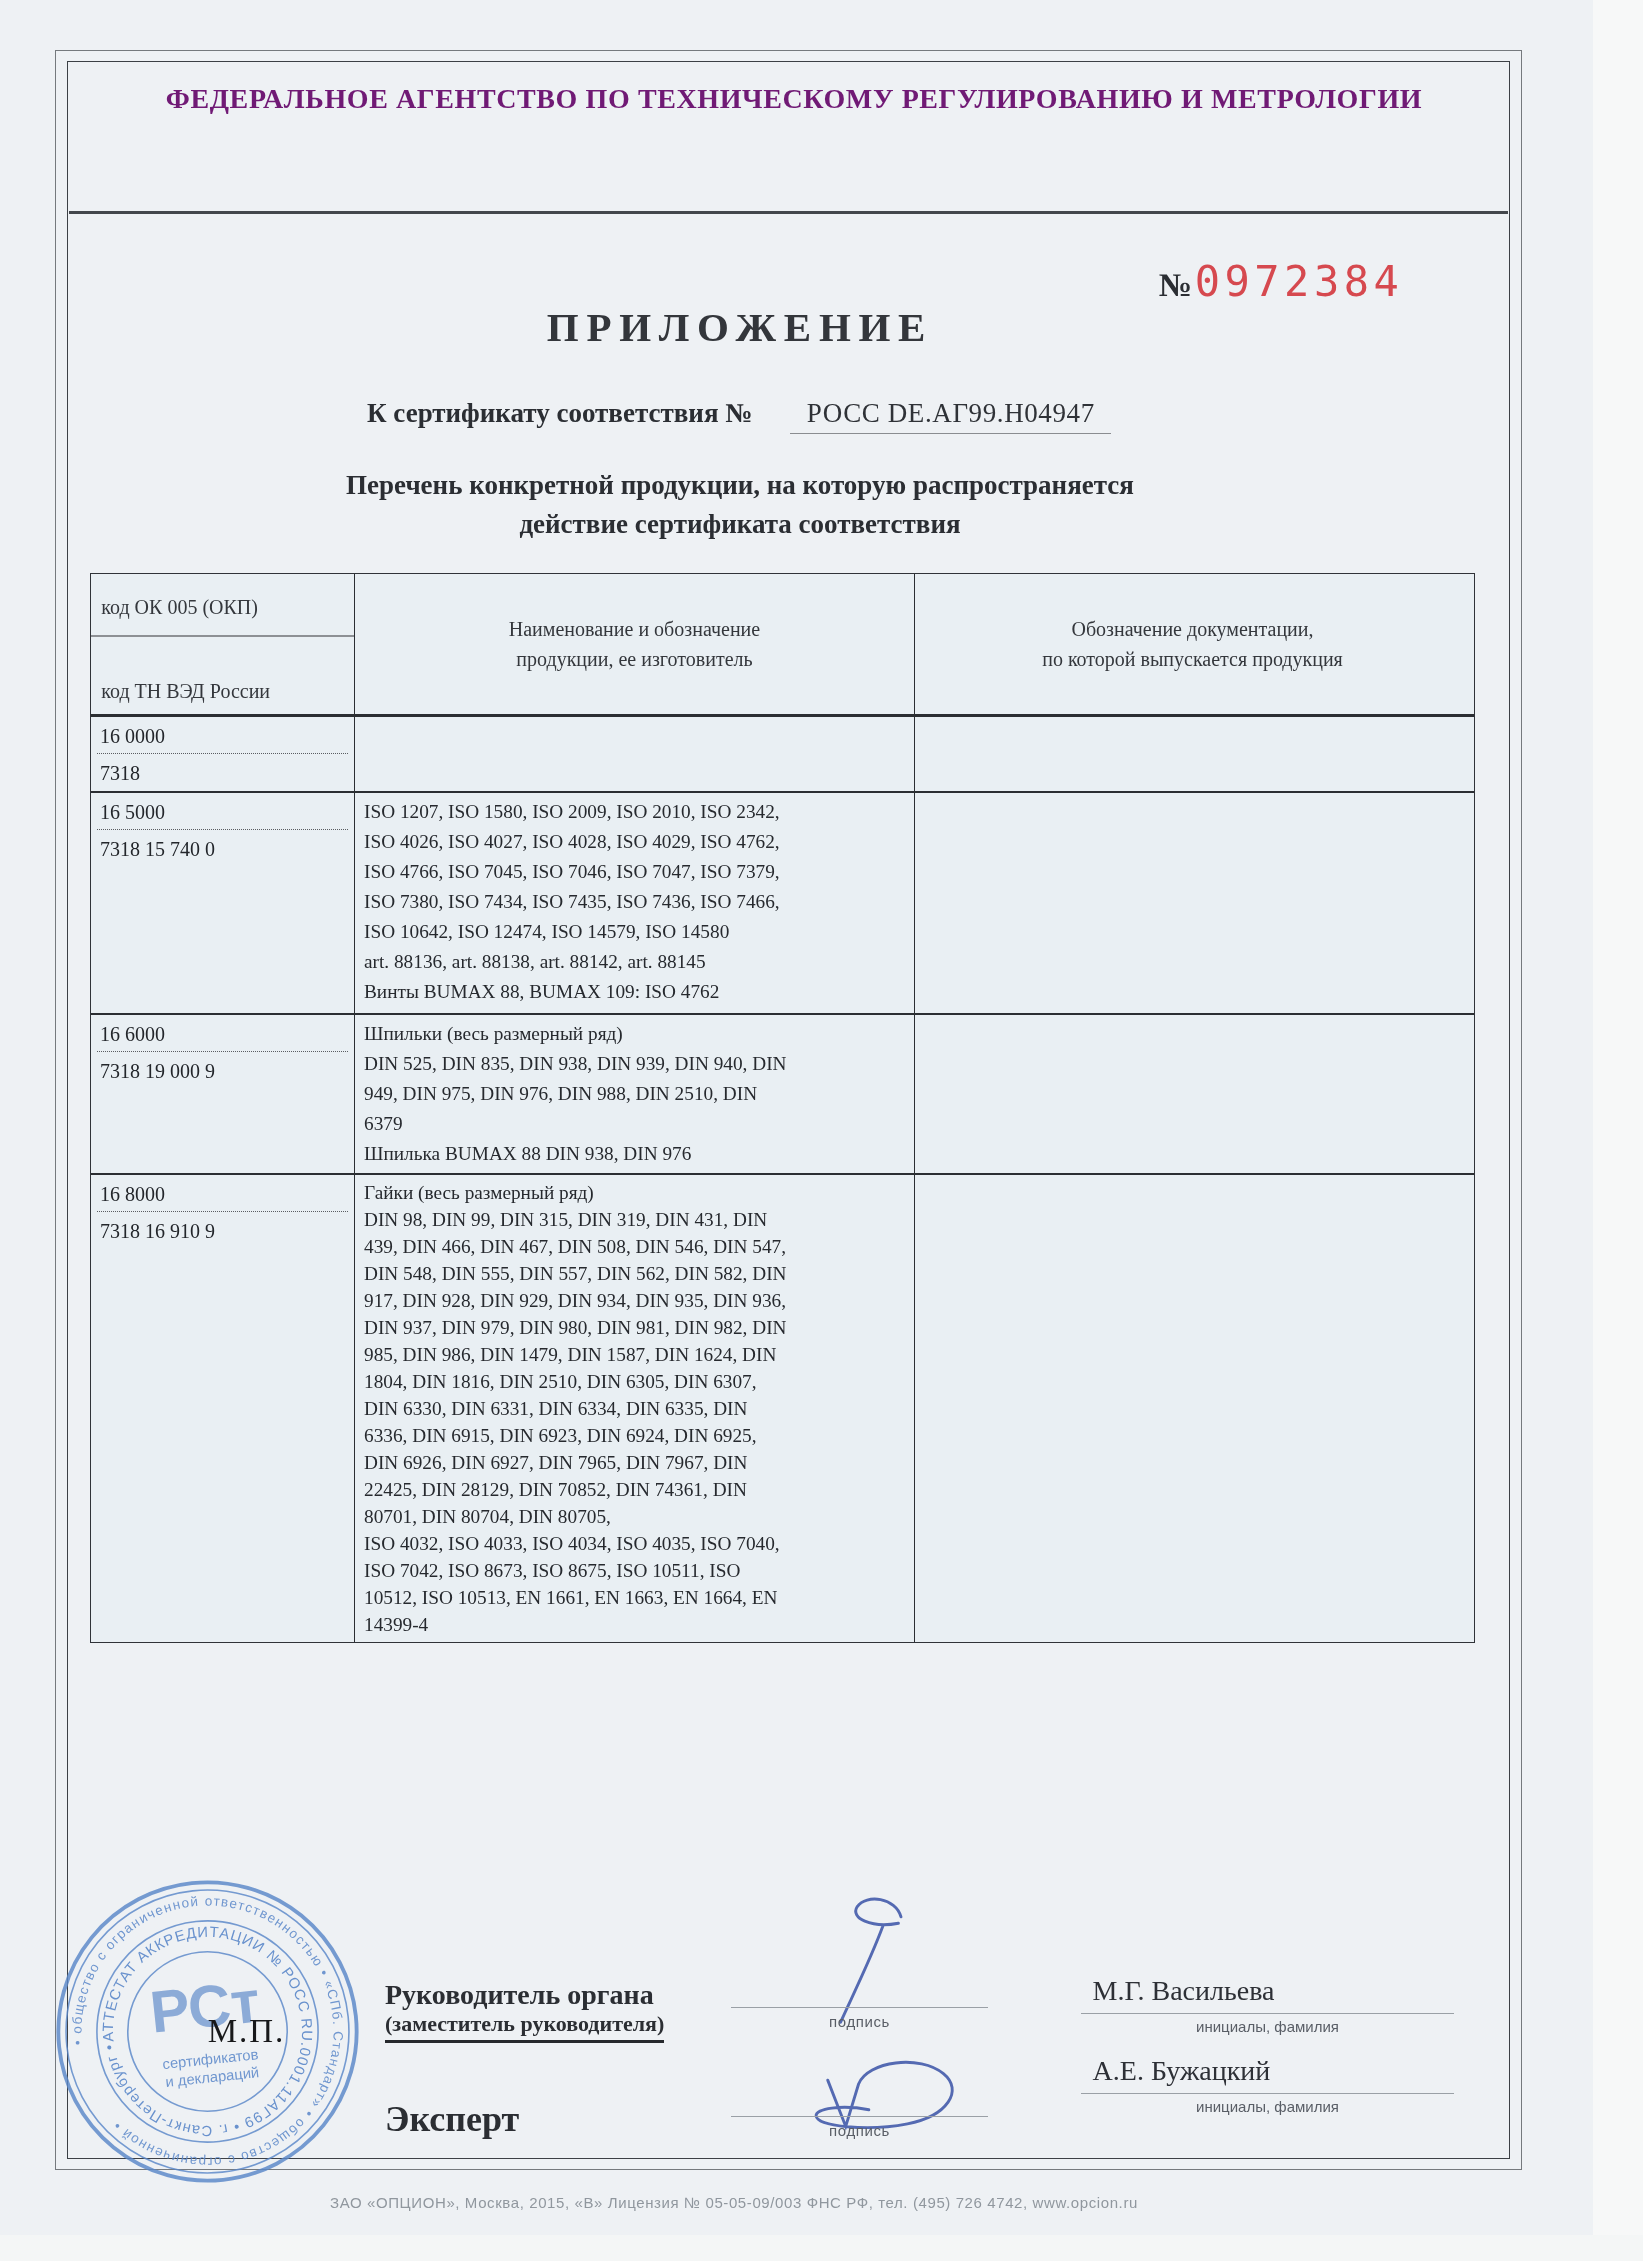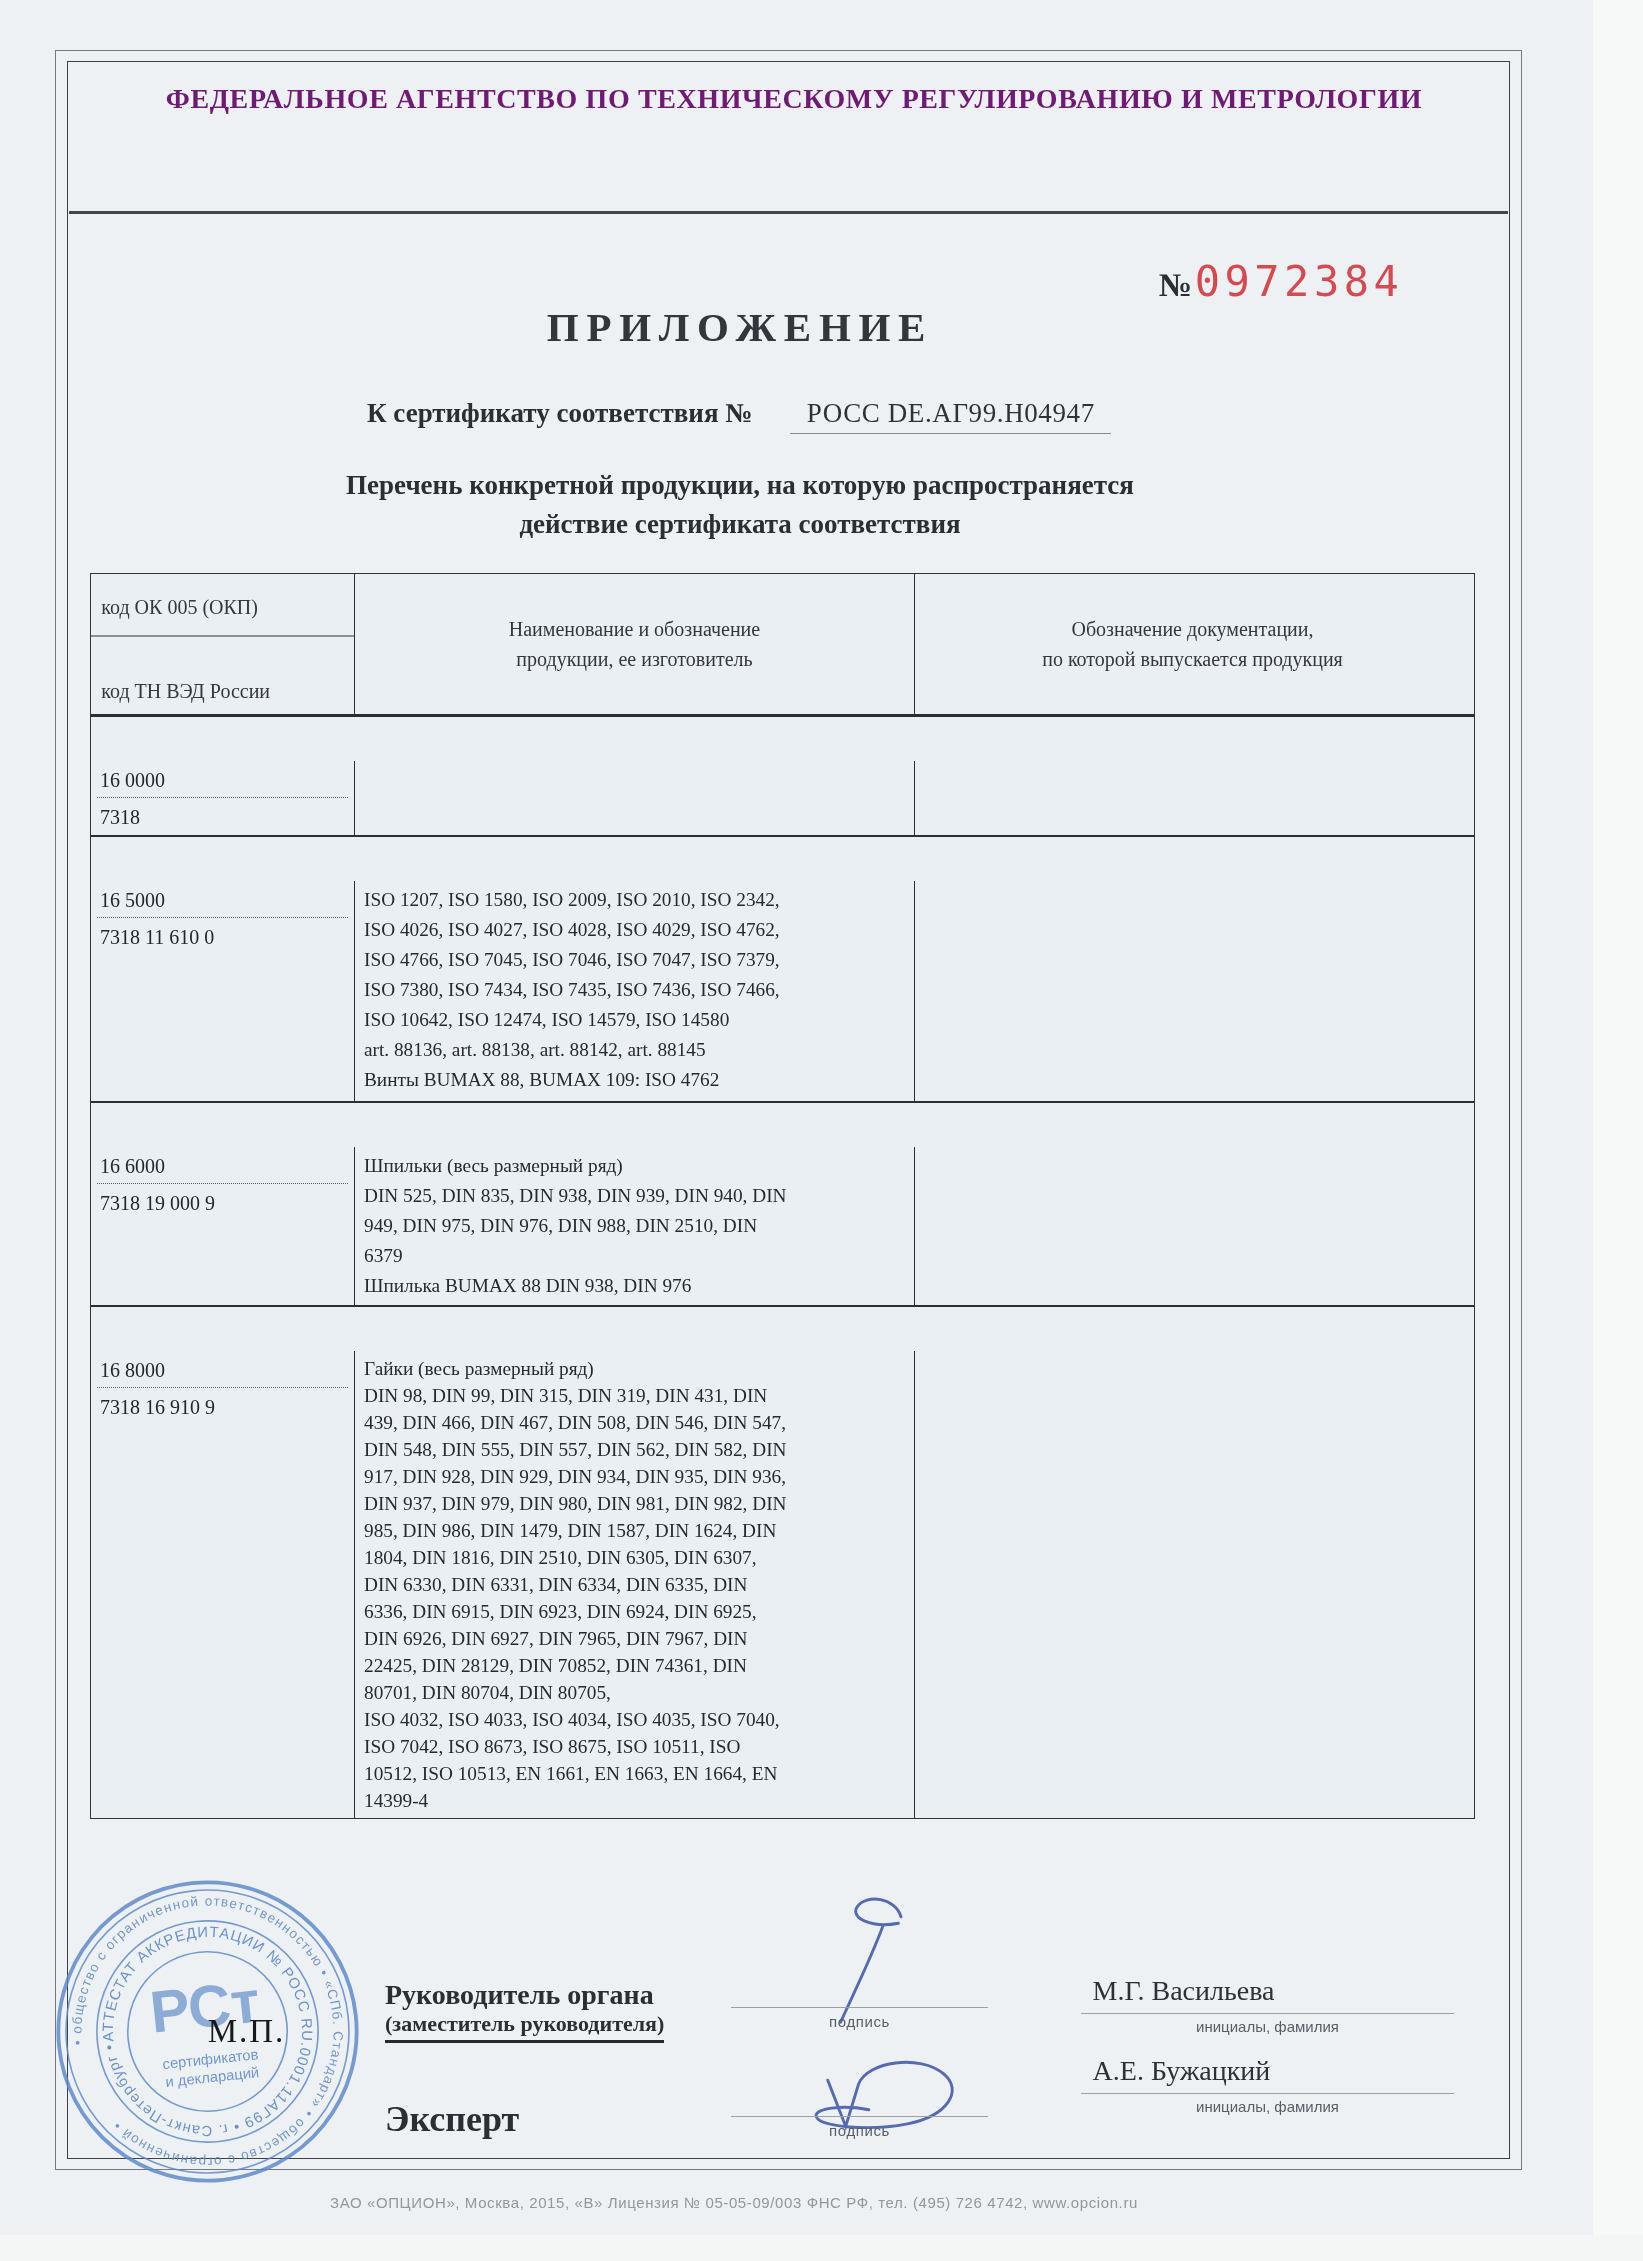--- a/index.html
+++ b/index.html
@@ -30,21 +30,21 @@
 
   .cert-line{position:absolute;left:367px;top:398px;white-space:nowrap;font-size:27px;}
   .cert-line .lbl{font-weight:bold;color:#2b2e33;}
   .cert-line .val{display:inline-block;margin-left:31px;padding:0 16.7px 3.9px 16.7px;border-bottom:1.9px solid #8a8d90;color:#2f3237;letter-spacing:0.6px;}
 
   .subtitle{position:absolute;left:90px;top:466px;width:1300px;text-align:center;
     font-size:27px;font-weight:bold;line-height:39px;color:#2b2e33;}
 
   .ptable{position:absolute;left:90px;top:573px;width:1383px;border:1.9px solid #303338;background:#e9eff3;}
   .thead{display:grid;grid-template-columns:264px 560px 555px;height:140px;border-bottom:3.2px solid #2b2e32;}
-  .tbody-row{display:grid;grid-template-columns:264px 560px 555px;border-bottom:2.6px solid #2b2e32;margin-top:44px;}
+  .tbody-row{display:grid;grid-template-columns:264px 560px 555px;border-bottom:2.6px solid #2b2e32;}
   .tbody-row:last-child{border-bottom:none;}
   .cell{border-right:1.9px solid #2b2e32;padding:3.9px 9px;font-size:19.3px;box-sizing:border-box;}
   .cell:last-child{border-right:none;}
   .hcell{display:flex;align-items:center;justify-content:center;text-align:center;
     font-size:20px;line-height:30px;color:#34373c;white-space:pre-line;}
   .hcell-codes{flex-direction:column;justify-content:flex-start;align-items:stretch;text-align:left;padding:0;}
   .hcell-codes .top{padding:18px 10.3px 13px 10.3px;}
   .hcell-codes .divider{height:1.9px;background:#8d9094;margin:0;}
   .hcell-codes .bottom{padding:39px 10.3px 0 10.3px;}
   .code-cell{padding:2.6px 6.4px;}
@@ -128,21 +128,21 @@
       <div class="code-okp">16 0000</div>
       <div class="code-tnved">7318</div>
     </div>
     <div class="cell name-cell"></div>
     <div class="cell name-cell"></div>
   </div>
 
   <div class="tbody-row row-2">
     <div class="cell code-cell">
       <div class="code-okp">16 5000</div>
-      <div class="code-tnved">7318 11 610 0</div>
+      <div class="code-tnved">7318 15 740 0</div>
     </div>
     <div class="cell name-cell">ISO 1207, ISO 1580, ISO 2009, ISO 2010, ISO 2342,
 ISO 4026, ISO 4027, ISO 4028, ISO 4029, ISO 4762,
 ISO 4766, ISO 7045, ISO 7046, ISO 7047, ISO 7379,
 ISO 7380, ISO 7434, ISO 7435, ISO 7436, ISO 7466,
 ISO 10642, ISO 12474, ISO 14579, ISO 14580
 art. 88136, art. 88138, art. 88142, art. 88145
 Винты BUMAX 88, BUMAX 109: ISO 4762</div>
     <div class="cell name-cell"></div>
   </div>

